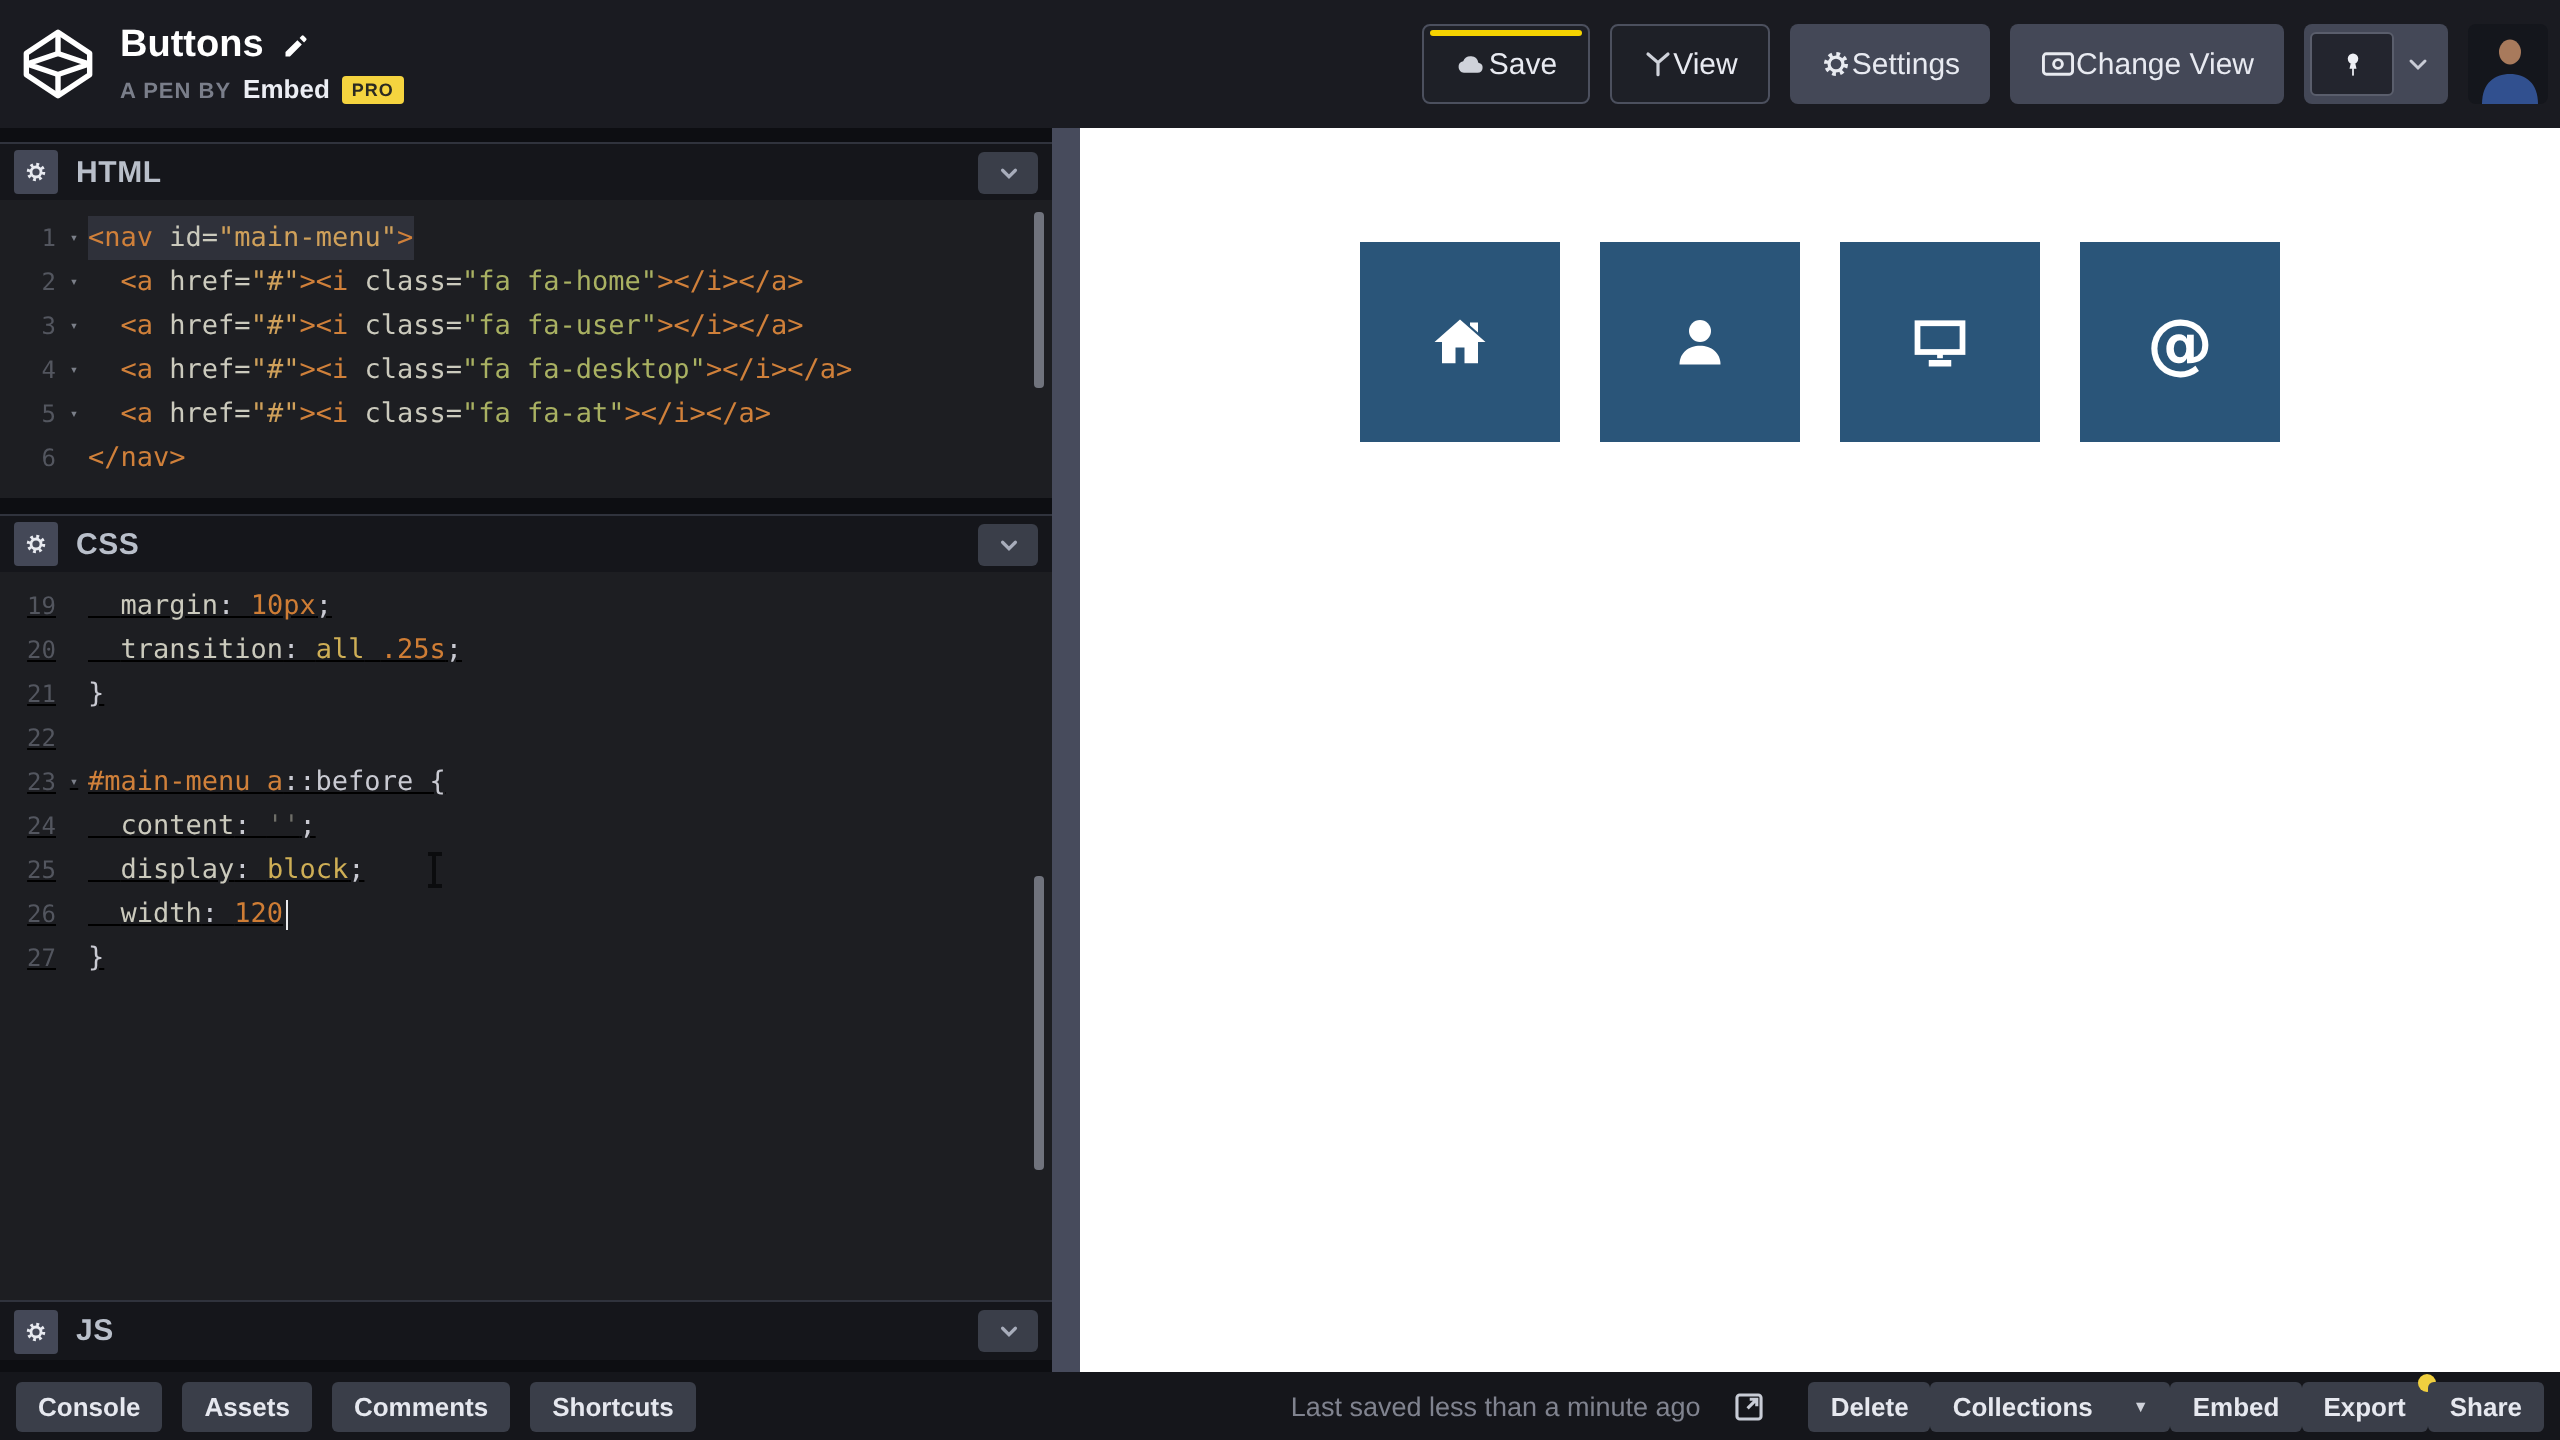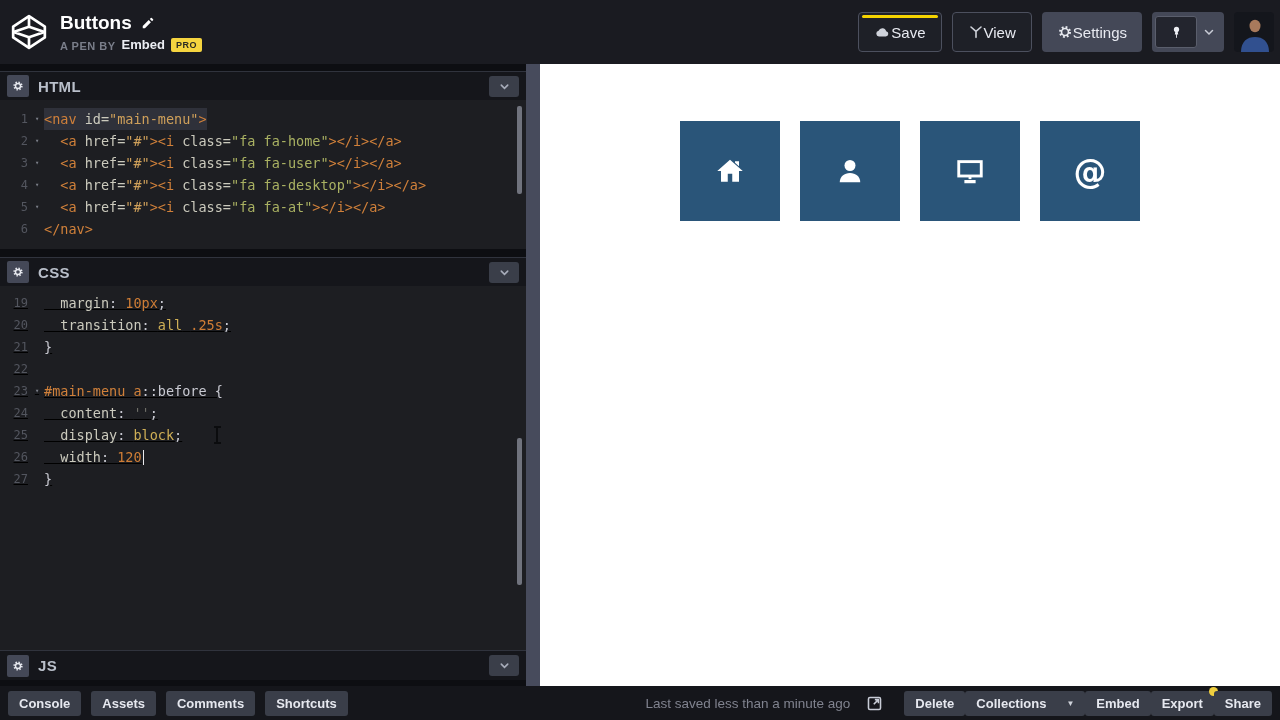--- a/index.html
+++ b/index.html
@@ -143,20 +143,27 @@
         </svg>
         <span>View</span>
       </div>
       <div class="tbtn gray">
         <svg width="16" height="16" viewBox="0 0 24 24" color="#e8eaf0">
           <circle cx="12" cy="12" r="7" fill="none" stroke="currentColor" stroke-width="4" stroke-dasharray="2.6 2.9"></circle>
           <circle cx="12" cy="12" r="5.2" fill="none" stroke="currentColor" stroke-width="2.4"></circle>
         </svg>
         <span>Settings</span>
       </div>
+      <div class="tbtn gray">
+        <svg width="18" height="16" viewBox="0 0 24 22" fill="none" stroke="#e8eaf0" stroke-width="2">
+          <rect x="2" y="4" width="20" height="14" rx="2"></rect>
+          <circle cx="12" cy="11" r="3"></circle>
+        </svg>
+        <span>Change View</span>
+      </div>
       <div class="pin-group">
         <div class="pin-btn">
           <svg width="15" height="15" viewBox="0 0 24 24" fill="currentColor">
             <circle cx="12" cy="7" r="4.2"></circle>
             <path d="M10.2 10.5h3.6l1 4.5H9.2z"></path>
             <rect x="11.3" y="14.5" width="1.4" height="6"></rect>
           </svg>
         </div>
         <div class="pin-caret">
           <svg width="12" height="12" viewBox="0 0 24 24" fill="none" stroke="currentColor" stroke-width="3" stroke-linecap="round">

